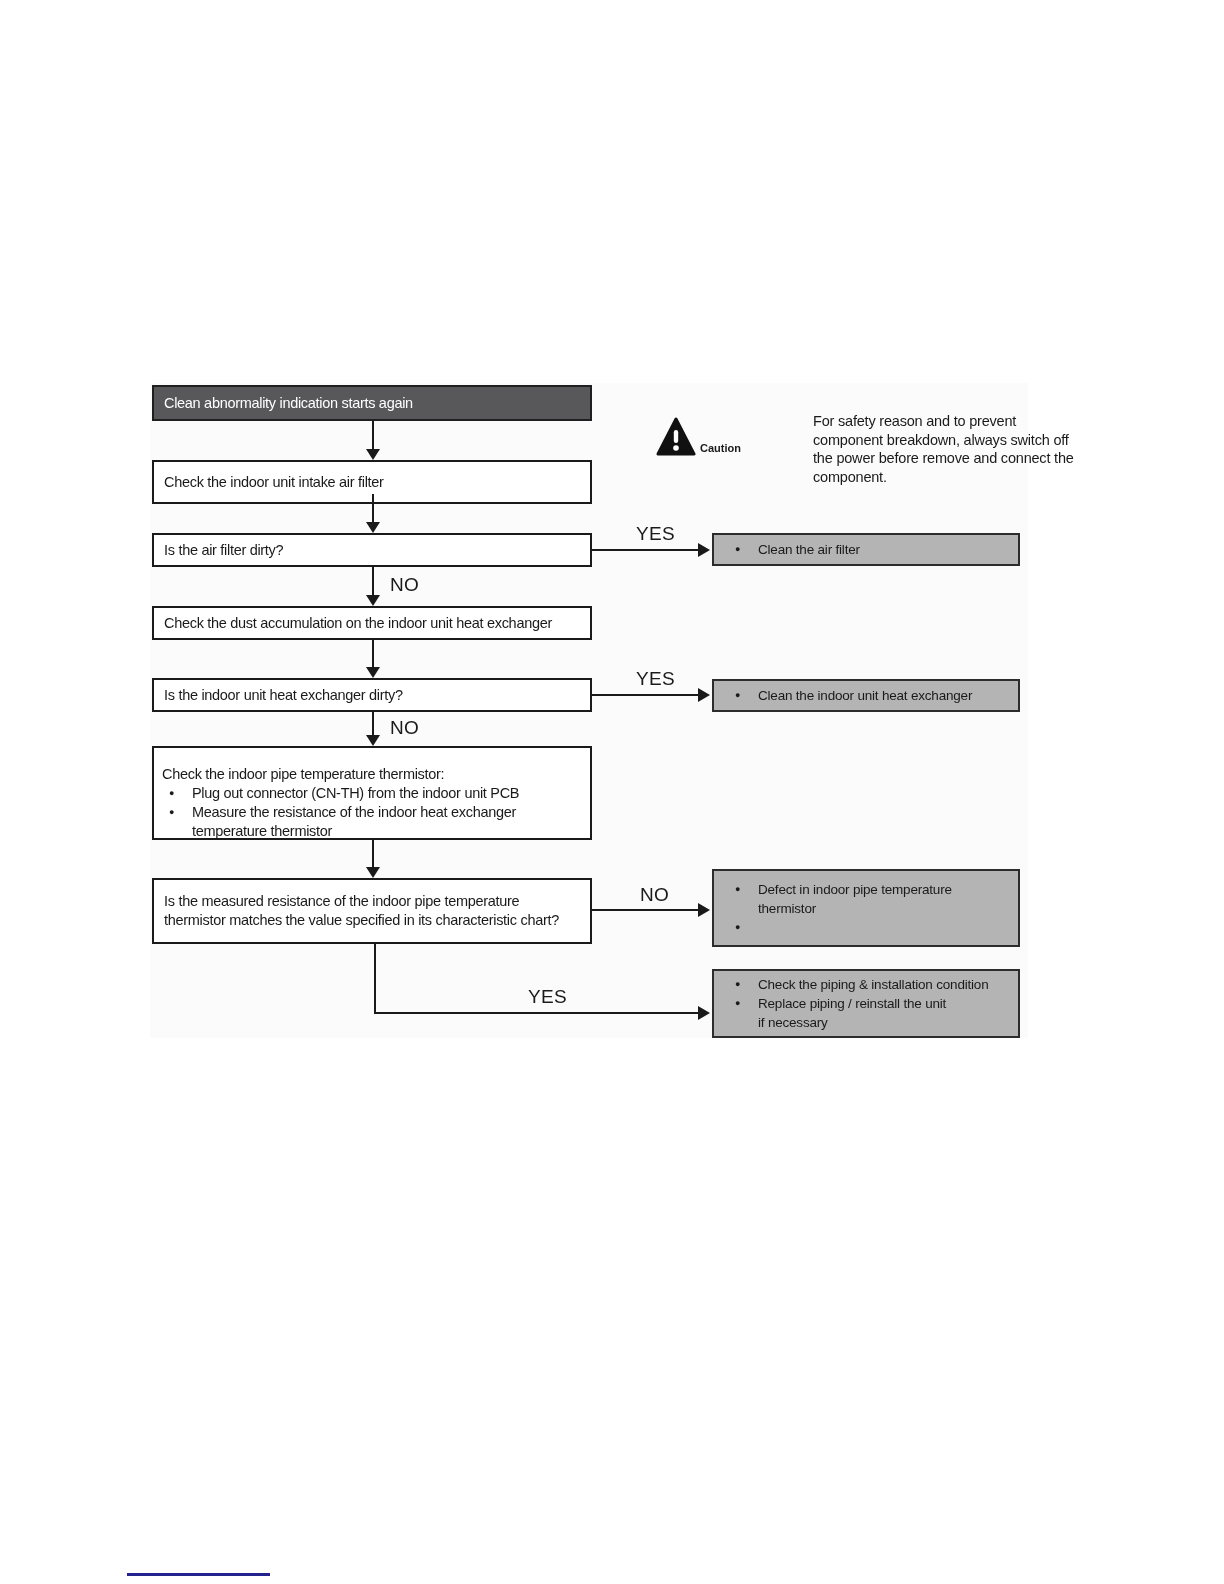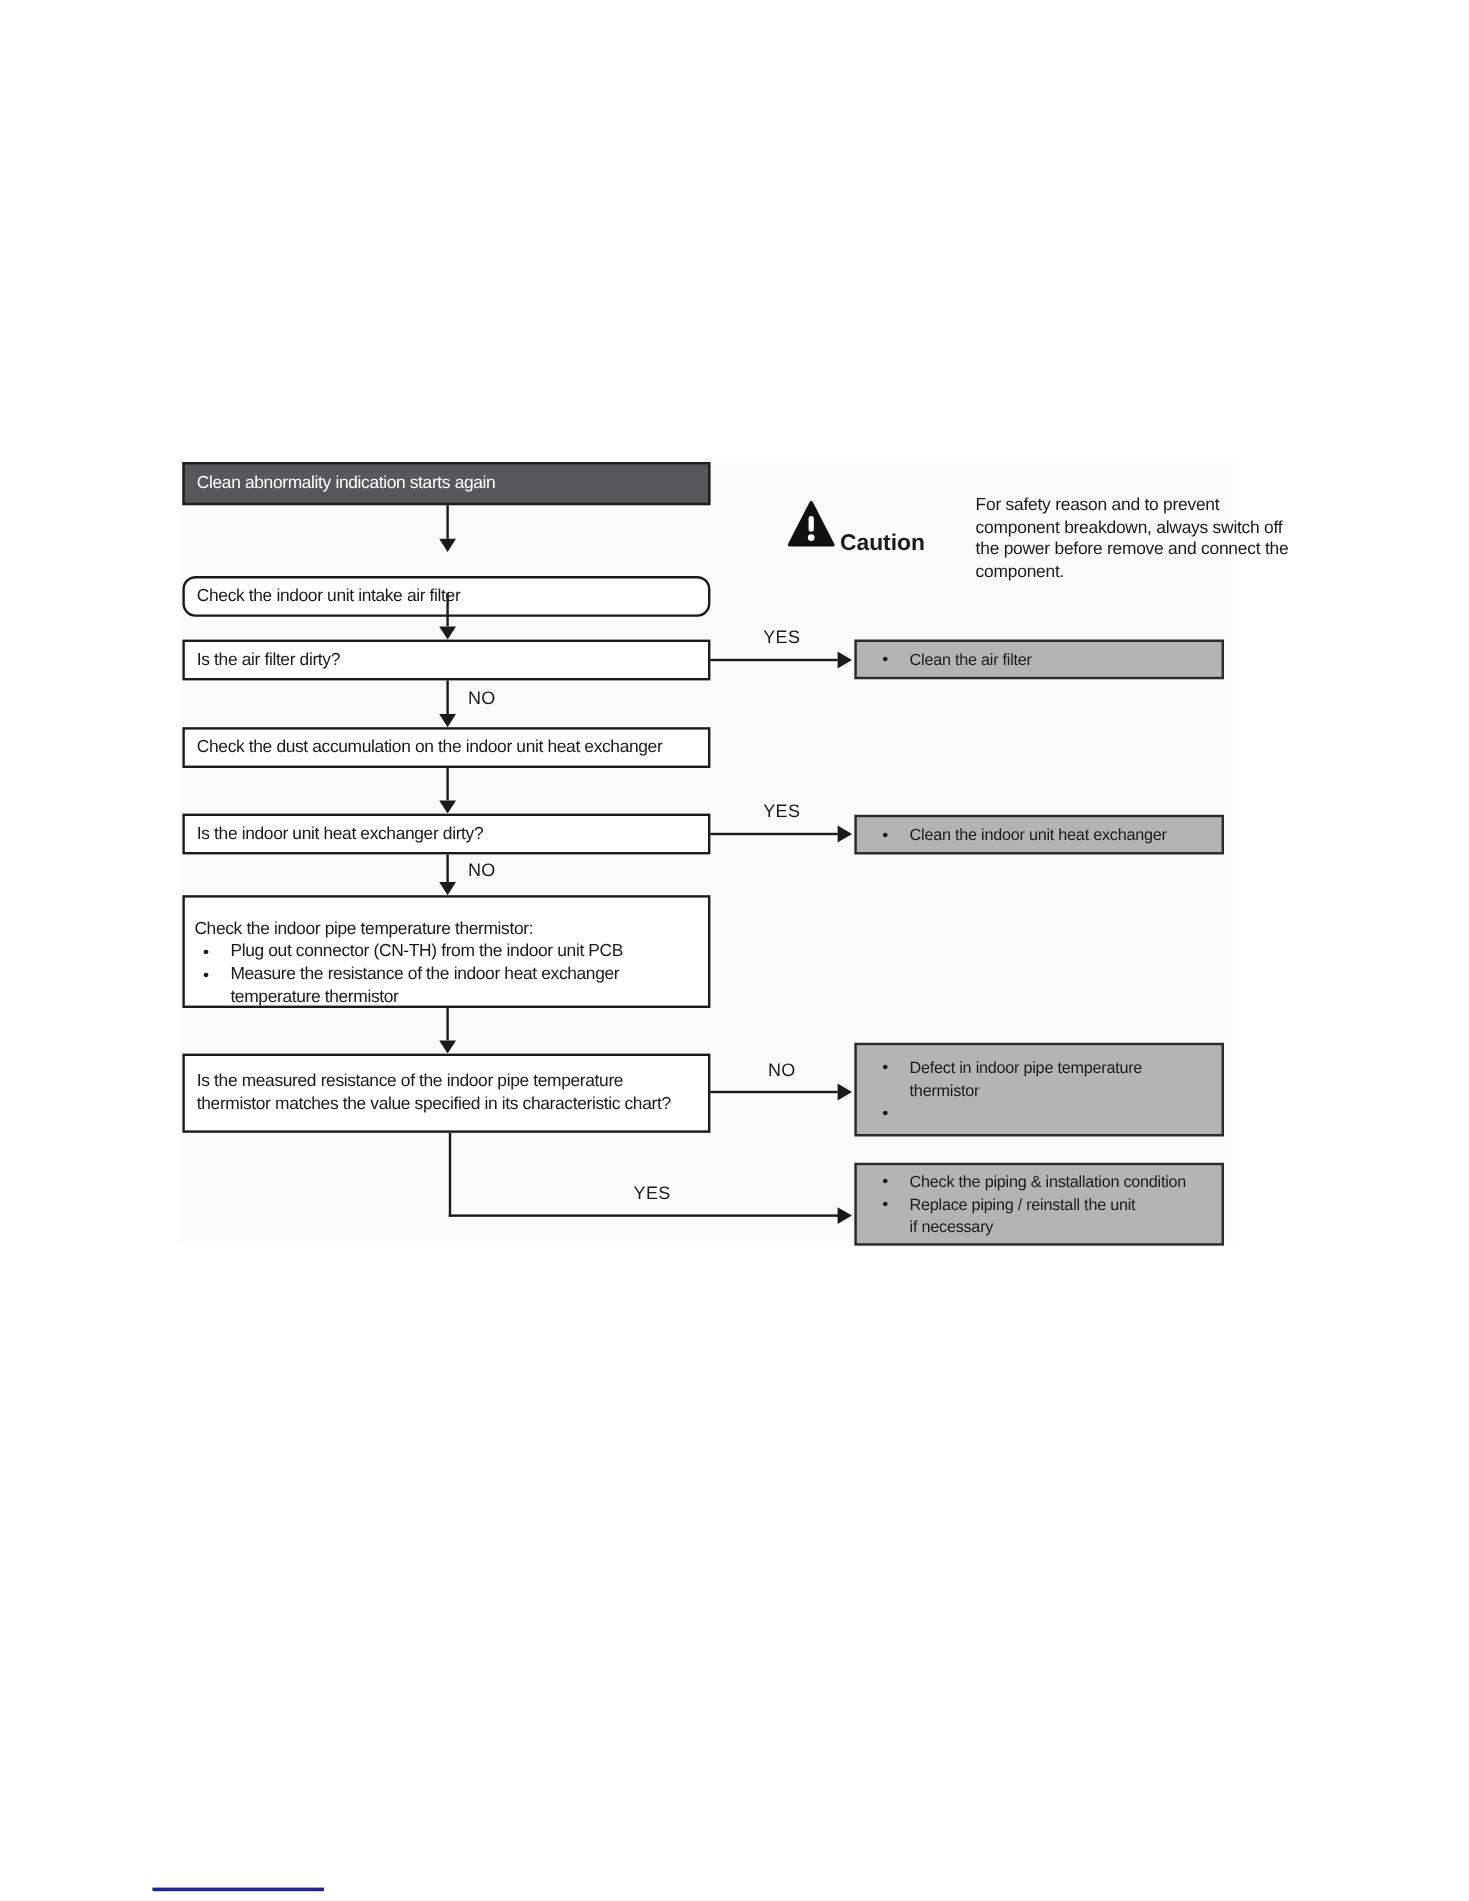--- a/index.html
+++ b/index.html
@@ -53,41 +53,41 @@
   .head-down {
     position: absolute; width: 0; height: 0;
     border-left: 7px solid transparent; border-right: 7px solid transparent;
     border-top: 11px solid #1a1a1a;
   }
   .head-right {
     position: absolute; width: 0; height: 0;
     border-top: 7px solid transparent; border-bottom: 7px solid transparent;
     border-left: 12px solid #1a1a1a;
   }
-  .branch-label { position: absolute; font-size: 15px; letter-spacing: 0.3px; color: #1a1a1a; }
+  .branch-label { position: absolute; font-size: 19px; letter-spacing: 0.3px; color: #1a1a1a; }
   .caution-icon { position: absolute; left: 656px; top: 417px; width: 40px; height: 40px; }
-  .caution-title { position: absolute; left: 700px; top: 442px; font-size: 19px; font-weight: bold; }
+  .caution-title { position: absolute; left: 700px; top: 442px; font-size: 11px; font-weight: bold; }
   .caution-text { position: absolute; left: 765px; top: 412px; width: 264px; font-size: 14.5px; line-height: 18.5px; letter-spacing: -0.2px; margin-left: 48px; }
   .footer-line { position: absolute; left: 127px; top: 1573px; width: 143px; height: 3px; background: #23238f; }
 </style>
 </head>
 <body>
 
 <div class="page">
 
   <div class="canvas-bg"></div>
 
   <div class="node start" style="left:152px; top:385px; width:440px; height:36px;">
     <span>Clean abnormality indication starts again</span>
   </div>
 
   <div class="vline" style="left:372px; top:421px; height:28px;"></div>
   <div class="head-down" style="left:366px; top:449px;"></div>
 
-  <div class="node" style="left:152px; top:480px; width:440px; height:34px;border-radius:11px;">
+  <div class="node" style="left:152px; top:460px; width:440px; height:44px;">
     <span>Check the indoor unit intake air filter</span>
   </div>
 
   <div class="vline" style="left:372px; top:494px; height:28px;"></div>
   <div class="head-down" style="left:366px; top:522px;"></div>
 
   <div class="node" style="left:152px; top:533px; width:440px; height:34px;">
     <span>Is the air filter dirty?</span>
   </div>
 

